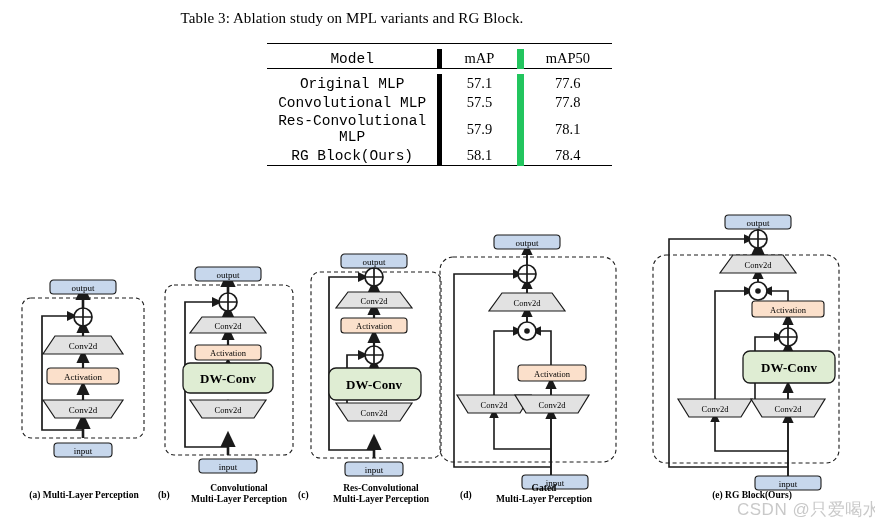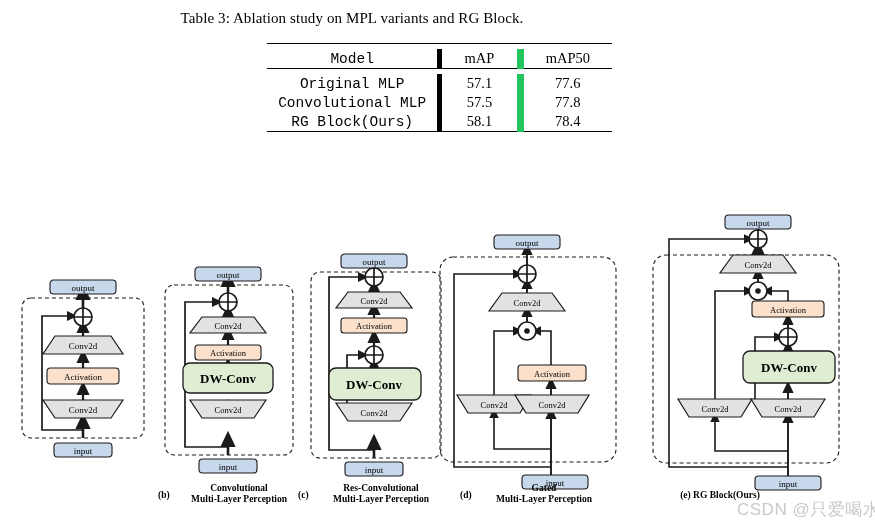--- a/index.html
+++ b/index.html
@@ -56,20 +56,25 @@
       <td class="c-model">Original MLP</td>
       <td class="c-map">57.1</td>
       <td class="c-map50">77.6</td>
     </tr>
     <tr>
       <td class="c-model">Convolutional MLP</td>
       <td class="c-map">57.5</td>
       <td class="c-map50">77.8</td>
     </tr>
     <tr>
+      <td class="c-model">Res-Convolutional MLP</td>
+      <td class="c-map">57.9</td>
+      <td class="c-map50">78.1</td>
+    </tr>
+    <tr>
       <td class="c-model">RG Block(Ours)</td>
       <td class="c-map">58.1</td>
       <td class="c-map50">78.4</td>
     </tr>
     <tr class="rule-bot">
         <td colspan="3"></td>
       </tr>
   </tbody>
 </table>
 
@@ -366,20 +371,24 @@
         <path d="M106,166 H180 L169,184 H117 Z" fill="#e2e2e2" stroke="#1a1a1a" stroke-width="1.2"></path>
         <text x="143" y="179" text-anchor="middle" font-size="8.5" font-family="'Liberation Serif',serif">Conv2d</text>
       </g>
       <g>
         <rect x="110" y="243" width="66" height="14" rx="3.5" fill="#c7d7ec" stroke="#1a1a1a" stroke-width="1.1"></rect>
         <text x="143" y="253.5" text-anchor="middle" font-size="9" font-family="'Liberation Serif',serif">input</text>
       </g>
     </svg>
   </div>
 
+  <div class="cap" style="left:0px;top:265px;width:168px;">
+    <span class="tag">(a)</span>
+    <span>Multi-Layer Perception</span>
+  </div>
 
   <div class="cap" style="left:158px;top:258px;width:146px;">
     <span class="tag" style="position:absolute;left:0;top:7px;">(b)</span>
     <div style="padding-left:16px;">
       <div>Convolutional</div>
       <div>Multi-Layer Perception</div>
     </div>
   </div>
 
   <div class="cap" style="left:298px;top:258px;width:150px;">
@@ -391,20 +400,20 @@
   </div>
 
   <div class="cap" style="left:460px;top:258px;width:152px;">
     <span class="tag" style="position:absolute;left:0;top:7px;">(d)</span>
     <div style="padding-left:16px;">
       <div>Gated</div>
       <div>Multi-Layer Perception</div>
     </div>
   </div>
 
-  <div class="cap" style="left:640px;top:265px;width:160px;">
+  <div class="cap" style="left:672px;top:265px;width:160px;">
     <span class="tag">(e)</span>
     <span>RG Block(Ours)</span>
   </div>
 
 </div>
 
 <div id="watermark">CSDN @只爱喝水</div>
 
 </body></html>

